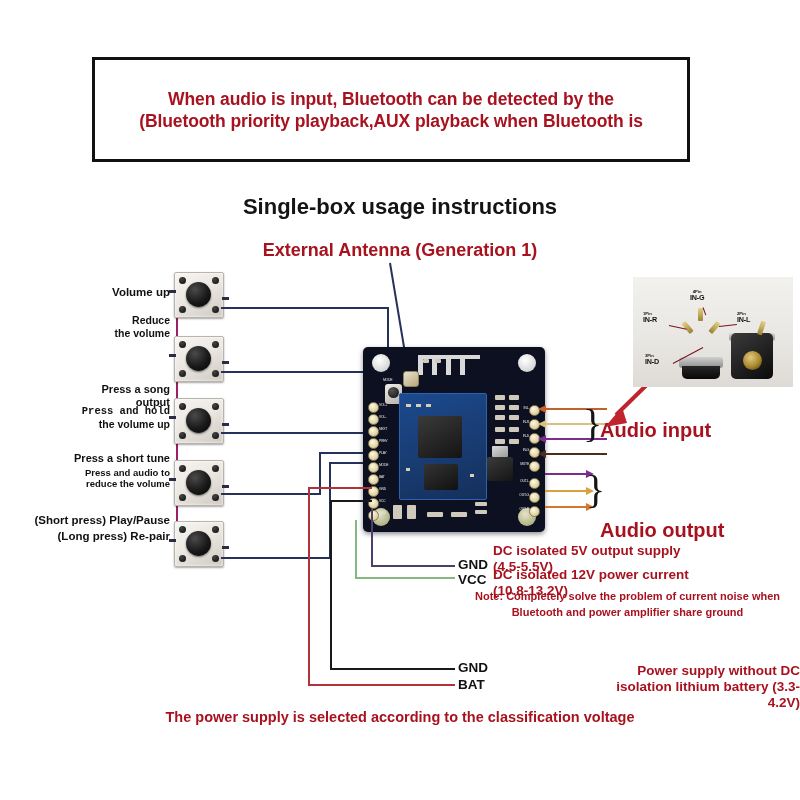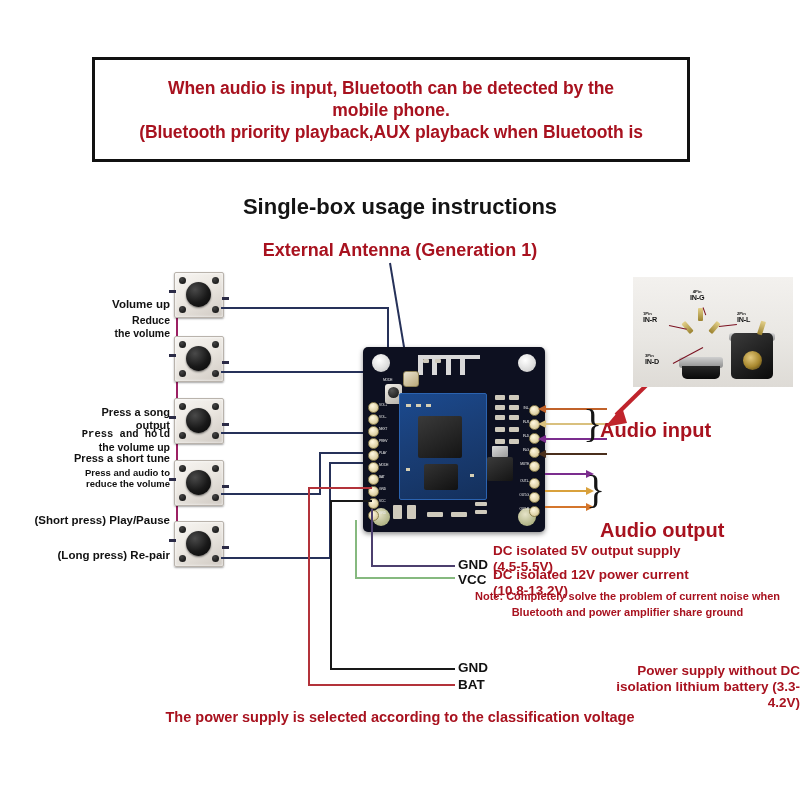--- a/index.html
+++ b/index.html
@@ -33,28 +33,28 @@
     left:0;top:194px;width:800px;text-align:center;
     font-size:22px;font-weight:bold;color:#141414;
   }
   #antenna-label{
     left:0;top:240px;width:800px;text-align:center;
     font-size:18px;font-weight:bold;color:#a8121f;
   }
 
   
   .btn-label{color:#111;font-weight:bold;text-align:right;line-height:13px;}
-  #lbl-volup{left:40px;top:286px;width:130px;font-size:11.5px;margin-top:12px;}
+  #lbl-volup{left:40px;top:286px;width:130px;font-size:11.5px;}
   #lbl-reduce{left:40px;top:314px;width:130px;font-size:10.5px;}
-  #lbl-song{left:38px;top:406px;width:132px;font-size:11px;}
+  #lbl-song{left:38px;top:383px;width:132px;font-size:11px;}
   #lbl-song .sub{font-size:10.5px;}
   #lbl-tune{left:36px;top:452px;width:134px;font-size:11px;}
   #lbl-tune .sub{font-size:9.5px;line-height:11px;}
   #lbl-play{left:22px;top:514px;width:148px;font-size:11.5px;}
-  #lbl-play .row2{margin-top:22px;}
+  #lbl-play .row2{margin-top:3px;}
 
   
   .tact{
     width:48px;height:44px;
     background:linear-gradient(150deg,#f7f5f2 0%,#ece8e2 45%,#cfc9c2 100%);
     border:1px solid #b9b3ac;
     border-radius:2px;
     box-shadow:0 1px 2px rgba(0,0,0,.35), inset 0 0 3px rgba(255,255,255,.9);
   }
   .tact .cap{
@@ -176,21 +176,20 @@
   #dc12b{left:493px;top:583px;font-size:13.5px;}
   #note{left:455px;top:588px;width:345px;font-size:11px;line-height:16px;}
   #batt{left:608px;top:663px;width:192px;font-size:13.5px;line-height:16px;text-align:right;}
   #bottom-cap{left:0;top:708px;width:800px;text-align:center;font-size:14.5px;line-height:19px;color:#a8121f;font-weight:bold;}
 </style>
 </head>
 <body>
 
 <div id="banner" class="abs">
   <div class="l">When audio is input, Bluetooth can be detected by the</div>
-  <div class="l">mobile phone.</div>
   <div class="l">(Bluetooth priority playback,AUX playback when Bluetooth is</div>
 </div>
 
 <div id="title" class="abs">Single-box usage instructions</div>
 <div id="antenna-label" class="abs">External Antenna (Generation 1)</div>
 
 <svg class="abs" style="left:355px;top:258px;width:90px;height:120px;">
   <line x1="35" y1="5" x2="53" y2="113" stroke="#263159" stroke-width="2"></line>
 </svg>
 

